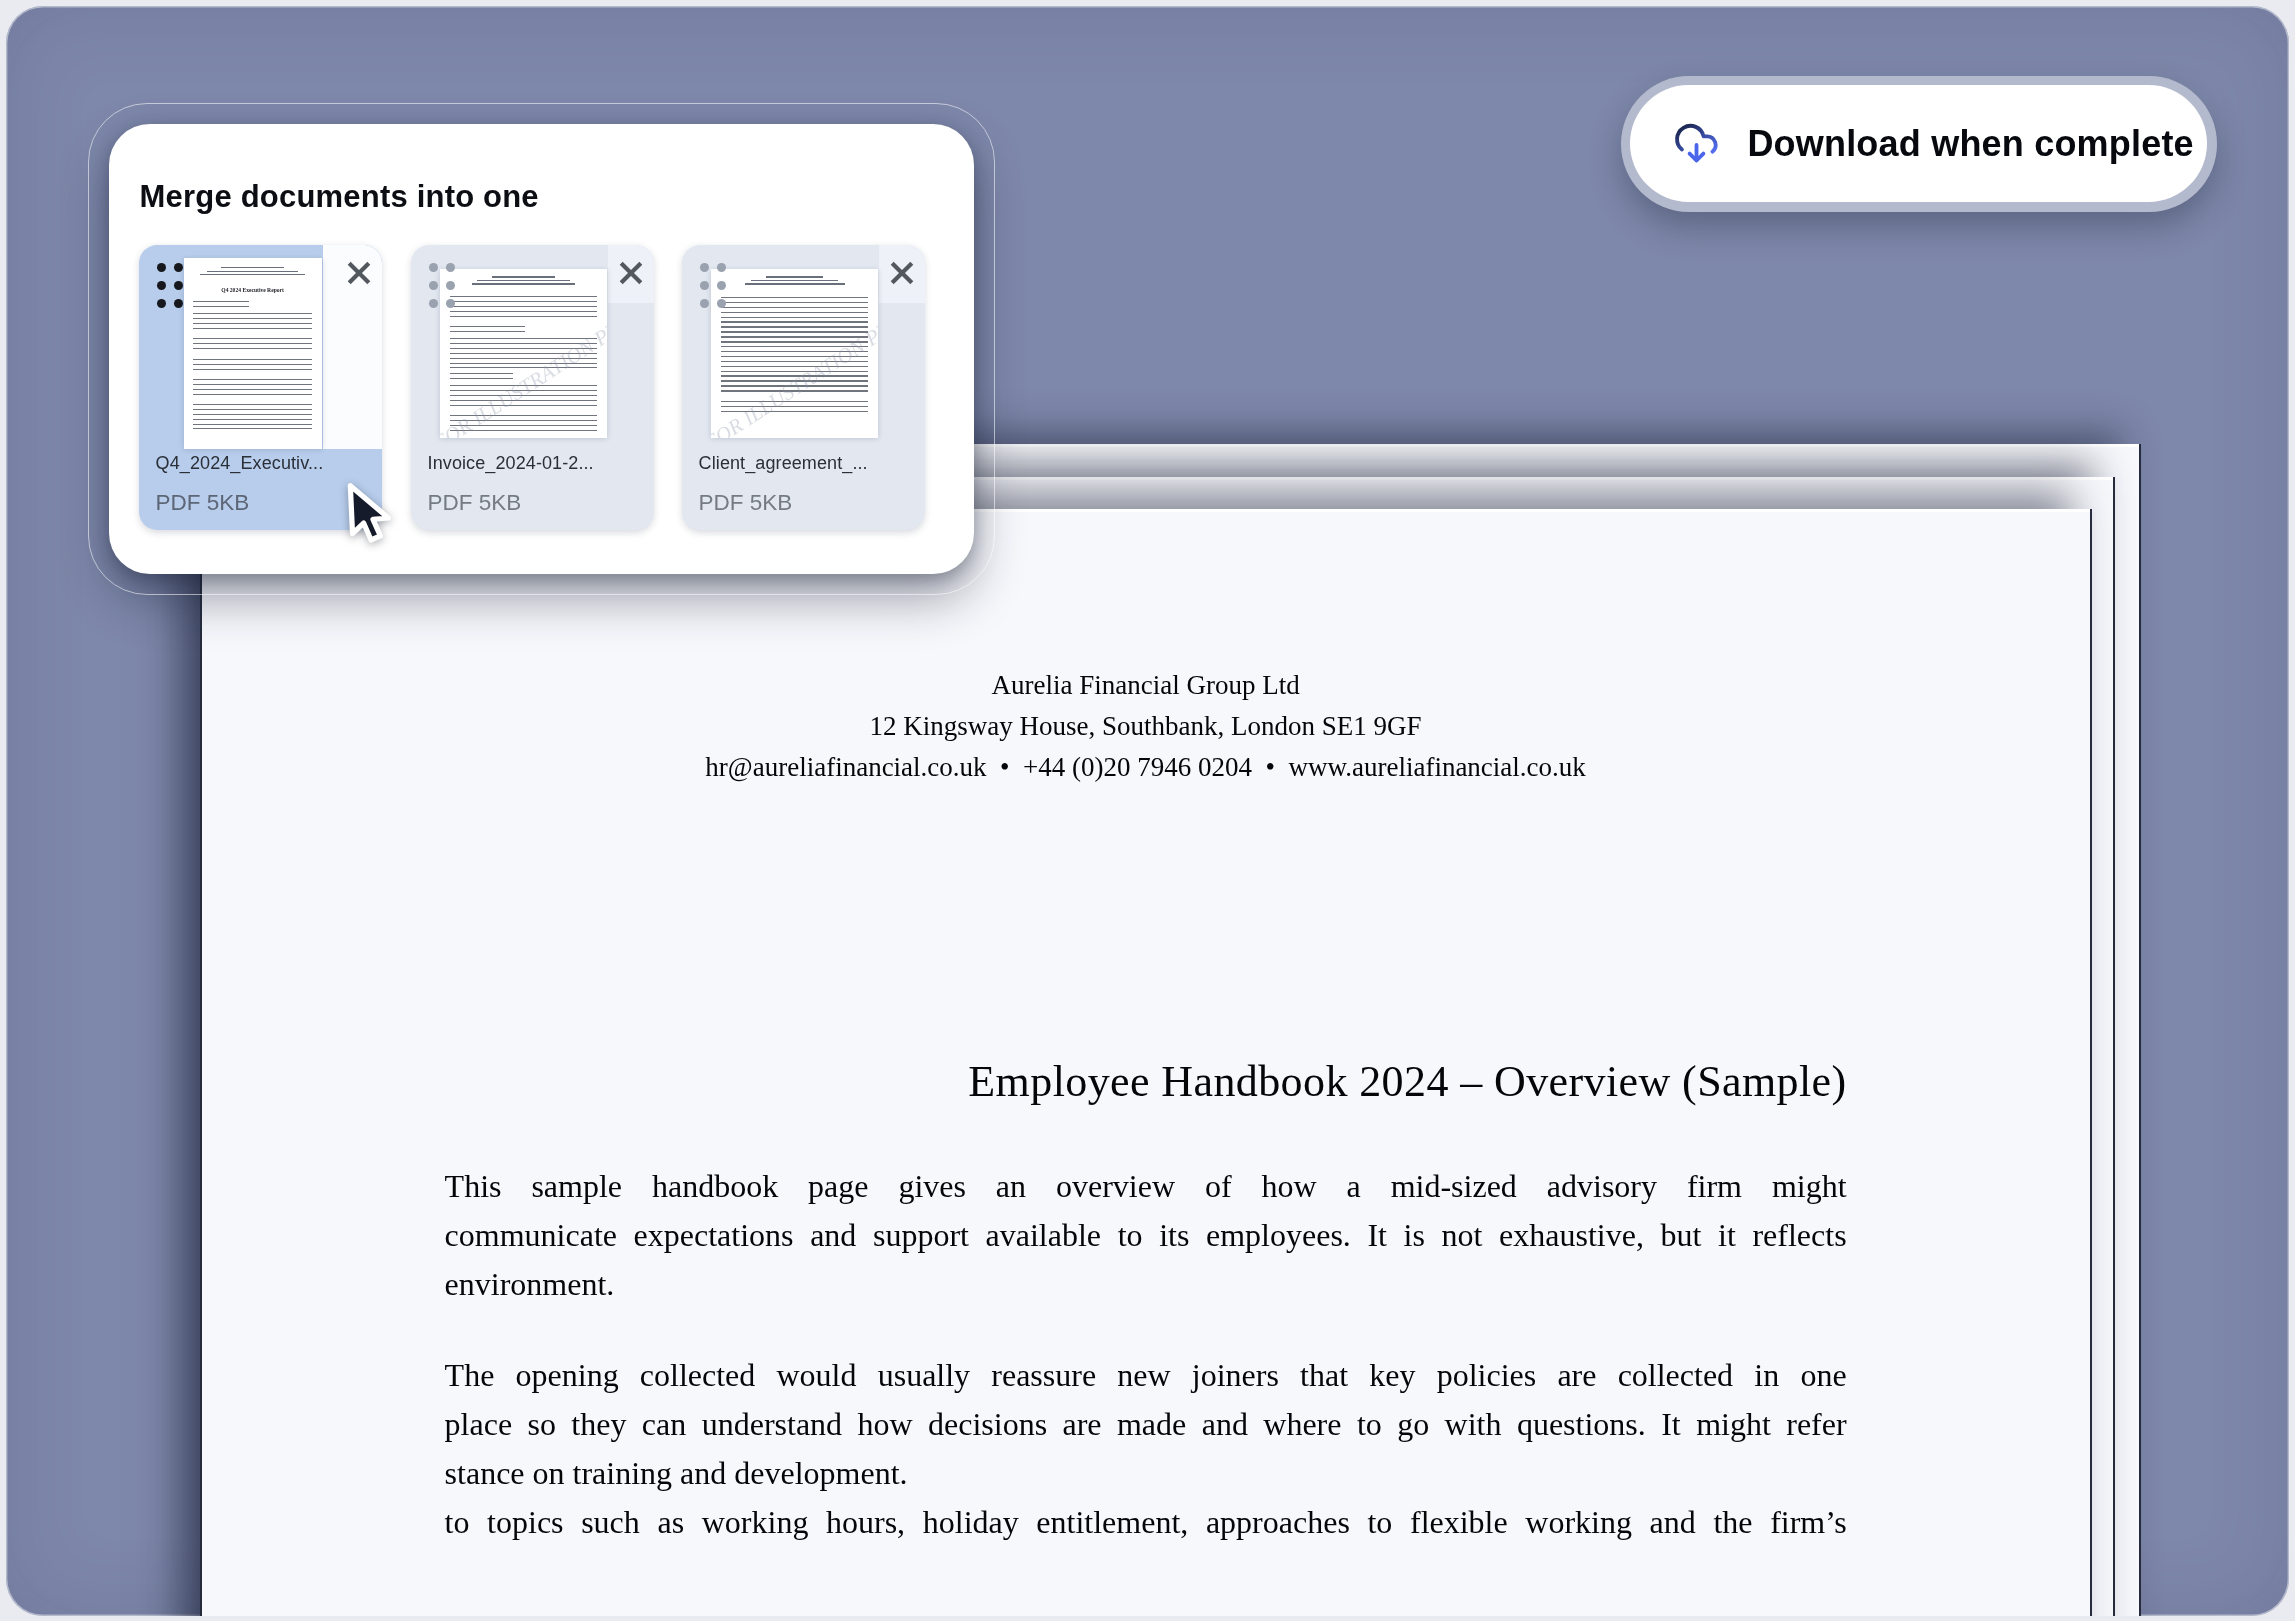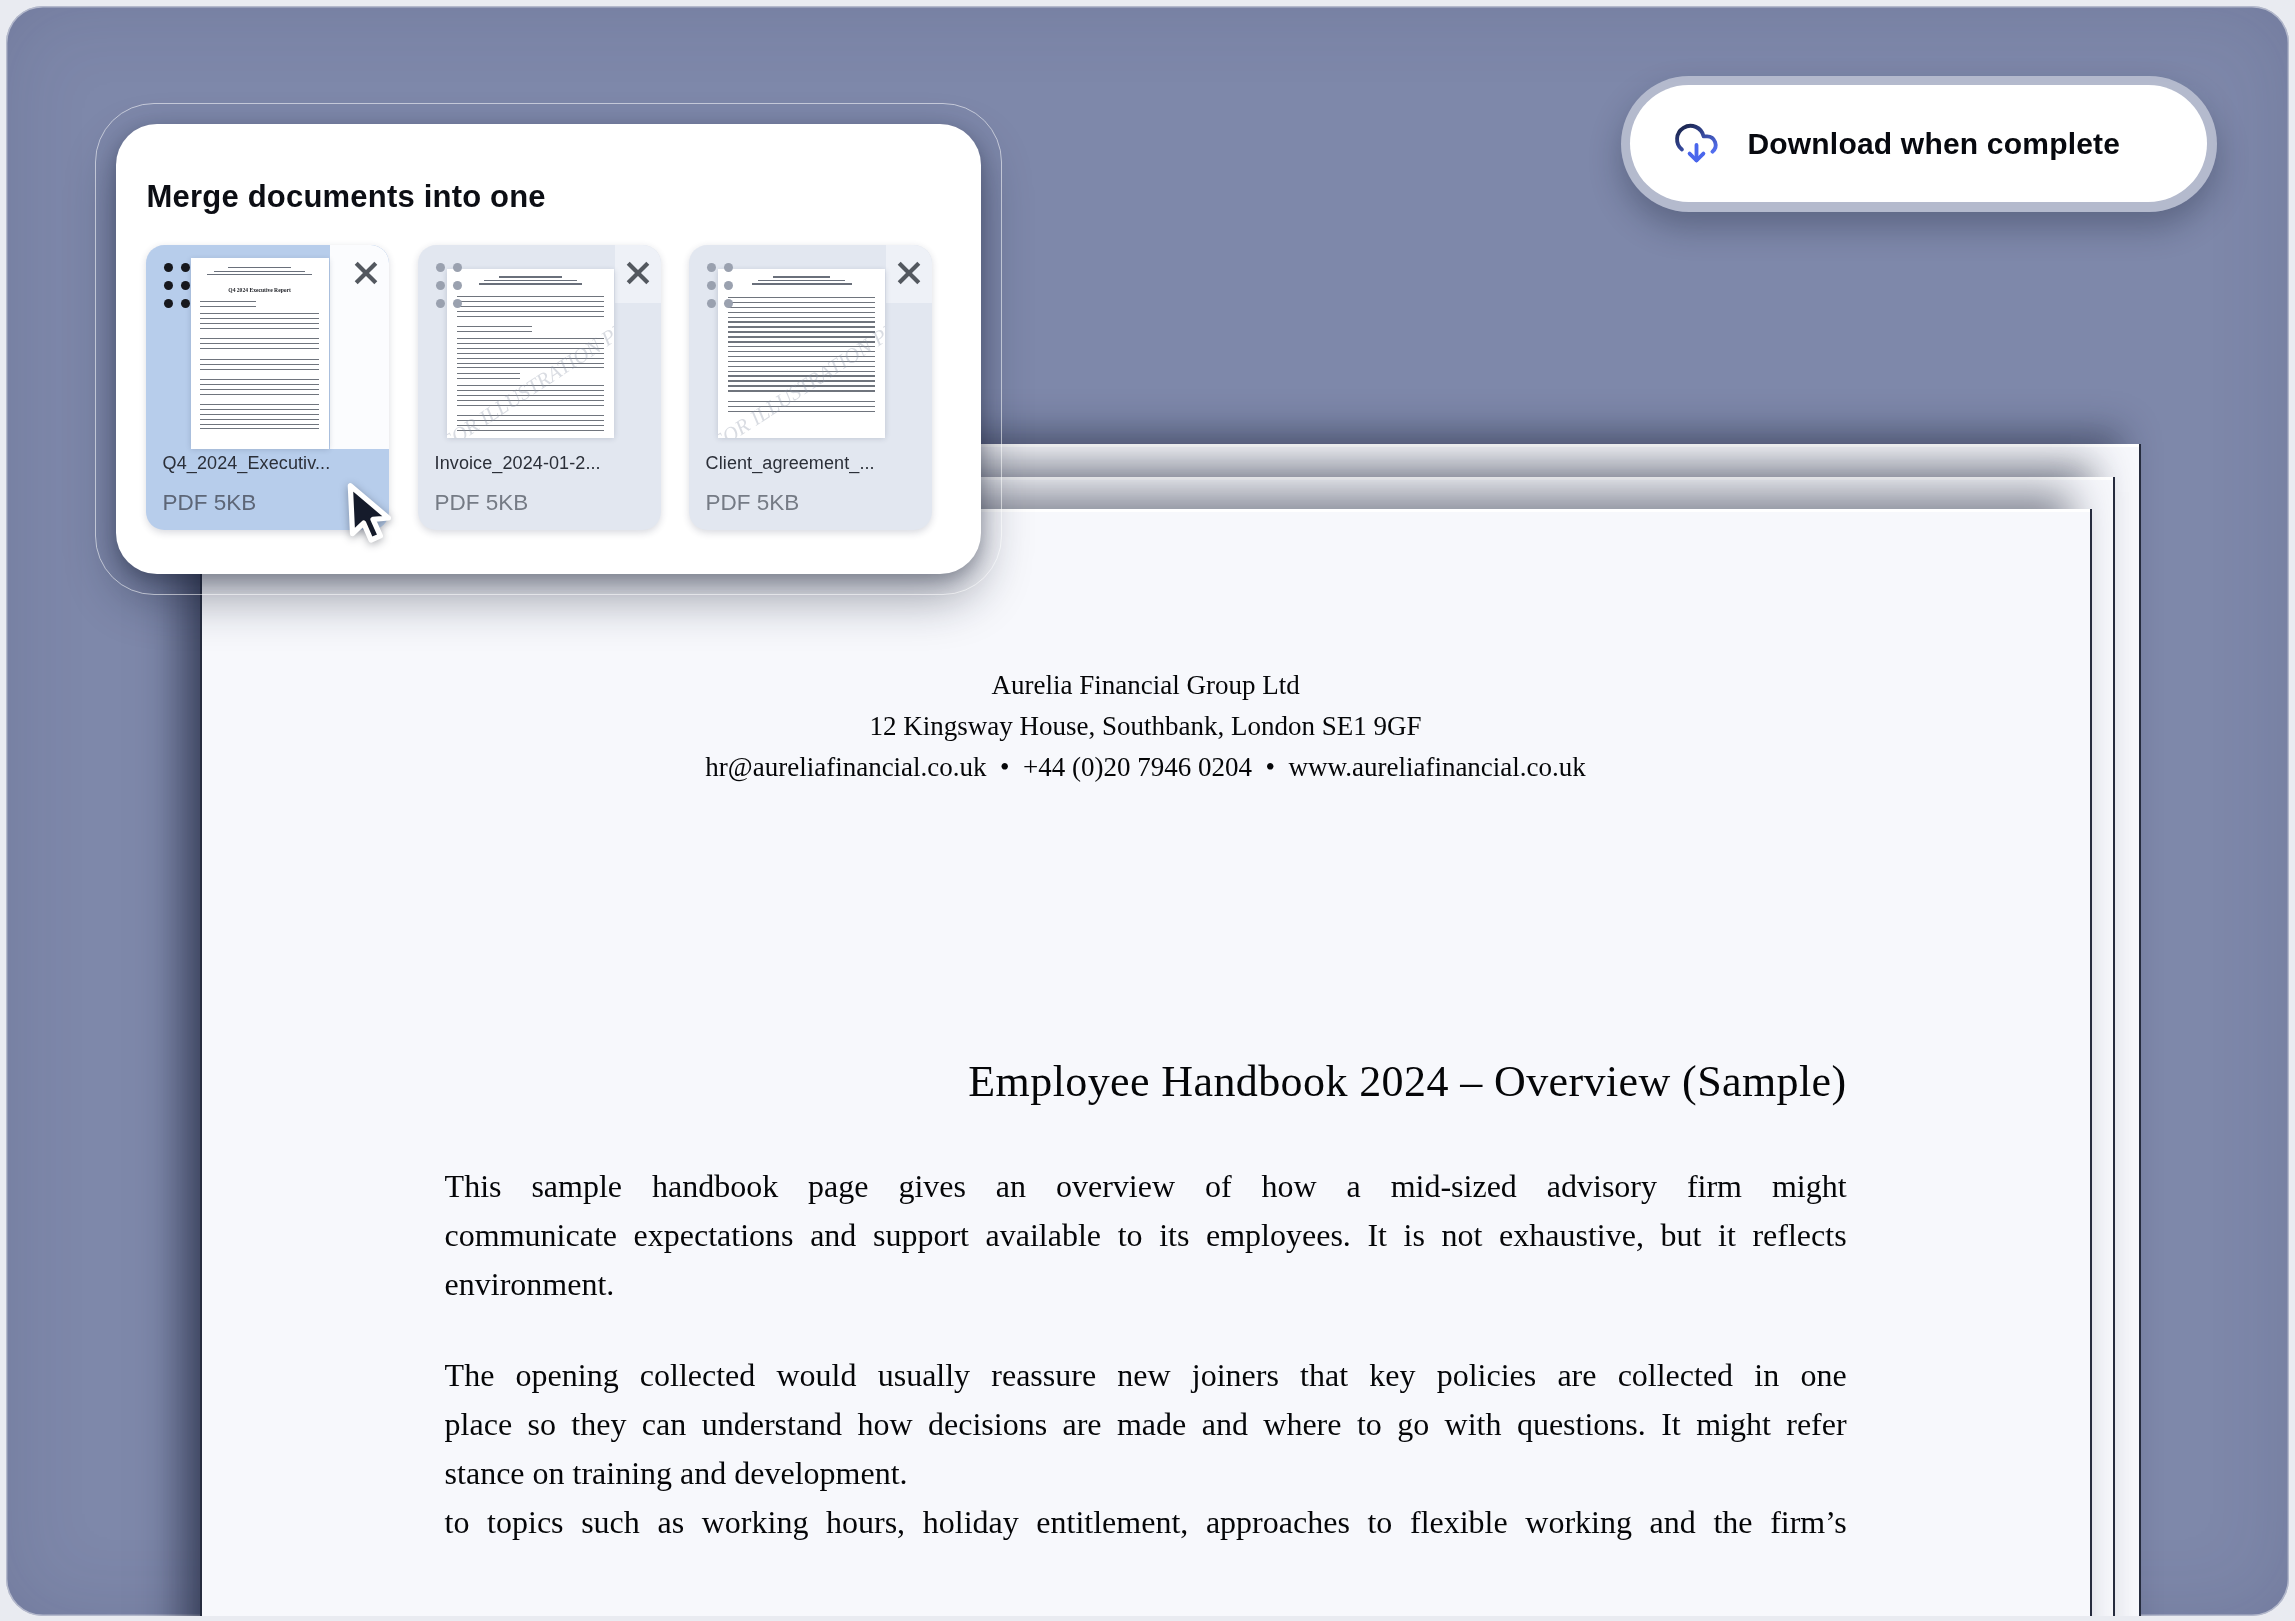--- a/index.html
+++ b/index.html
@@ -46,21 +46,21 @@
     text-align:right; font-size:44px; line-height:56px;
     margin-top:266px; font-weight:400; letter-spacing:0.4px;
   }
   .para{ margin-top:52px; font-size:32px; line-height:49px; }
   .para + .para{ margin-top:42px; }
   .jline{ text-align:justify; text-align-last:justify; }
   .jline.last{ text-align-last:left; }
 
   
   .panel{
-    position:absolute;left:110px;top:118px;width:865px;height:450px;
+    position:absolute;left:103px;top:118px;width:865px;height:450px;
     background:#ffffff;border-radius:41px;
     box-shadow:0 22.5px 49px rgba(20,26,48,.42), 0 5.6px 15.5px rgba(20,26,48,.25);
     z-index:10;
   }
   .panel::before{
     content:"";position:absolute;inset:-21px;border-radius:59px;
     border:1.8px solid rgba(255,255,255,.55);pointer-events:none;
   }
   .panel-title{
     position:absolute;left:31px;top:55px;
@@ -113,21 +113,21 @@
   .dl-wrap{
     position:absolute;left:1615px;top:70px;width:596px;height:136px;
     background:rgba(255,255,255,.42);border-radius:84px;
     box-shadow:0 15.5px 32px rgba(20,26,48,.30);
     z-index:10;
   }
   .dl-btn{
     position:absolute;inset:9.8px;background:#ffffff;border:none;border-radius:70px;
     display:flex;align-items:center;gap:25px;padding:0 0 0 41px;cursor:pointer;
   }
-  .dl-label{font-size:30px;font-weight:700;color:#07090f;letter-spacing:0.2px;
+  .dl-label{font-size:36px;font-weight:700;color:#07090f;letter-spacing:0.2px;
     font-family:"Liberation Sans","DejaVu Sans",sans-serif;}
 
   
   .cursor{position:absolute;left:328px;top:474px;width:61px;height:66px;z-index:30;
     filter:drop-shadow(0 2.8px 4.2px rgba(15,20,35,.35));pointer-events:none;}
 </style>
 </head>
 <body>
 
 <div class="frame">

